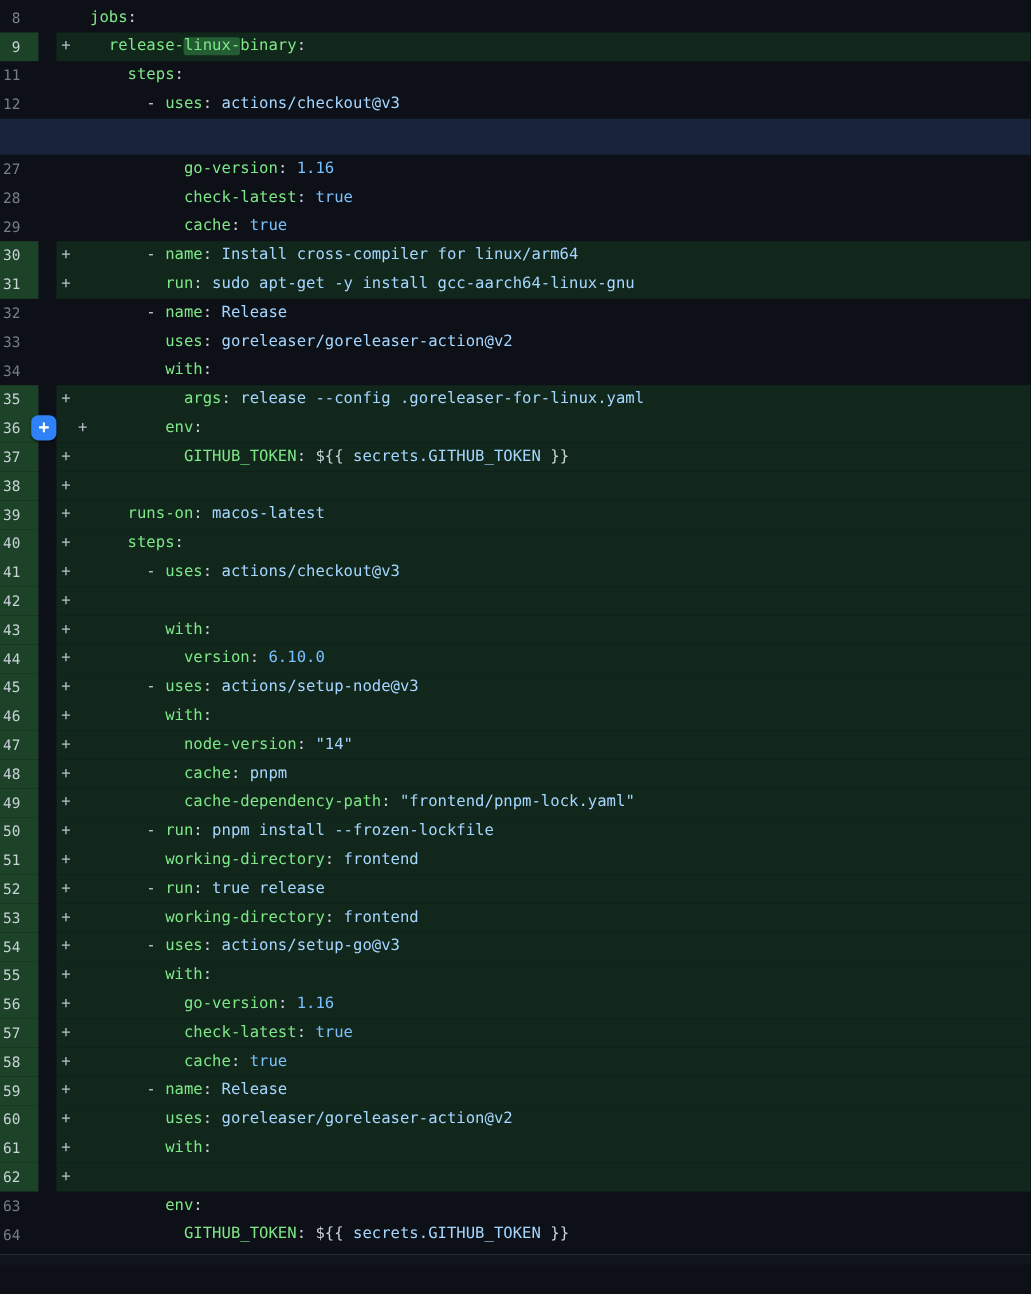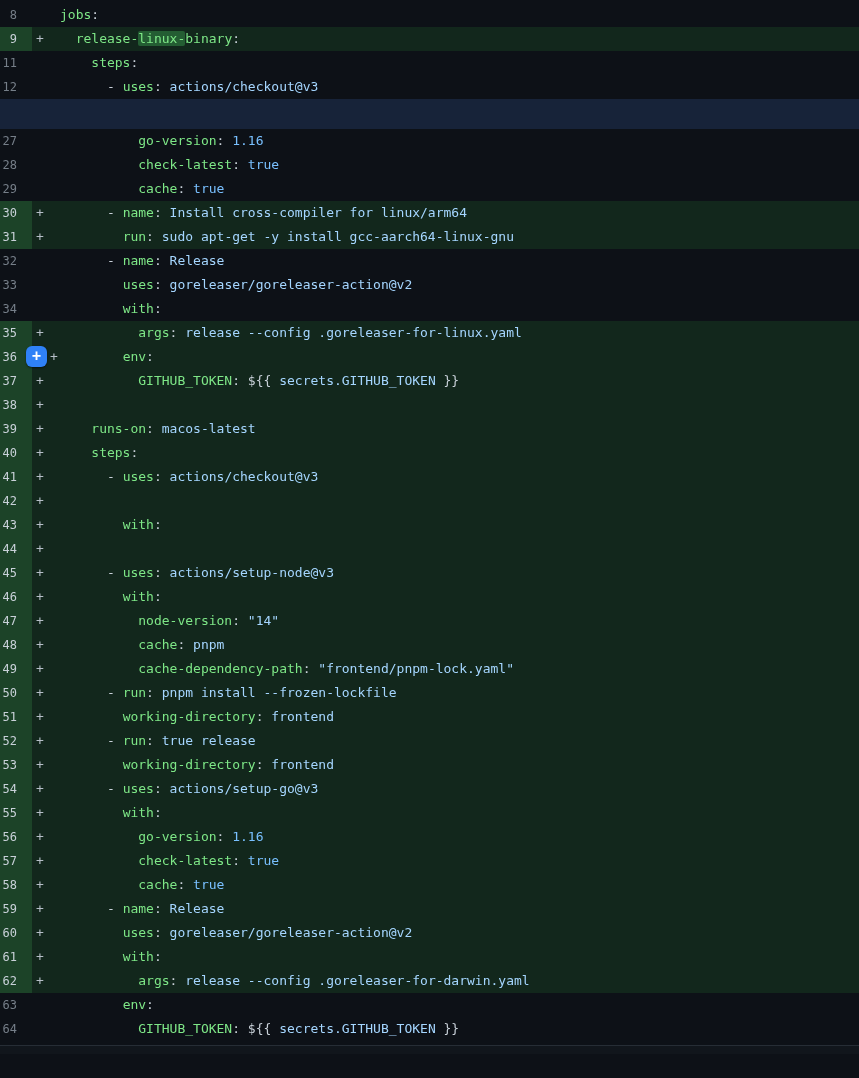--- a/index.html
+++ b/index.html
@@ -14,21 +14,21 @@
   }
   .top-spacer { height:3px; }
   .row { display:flex; height:24px; line-height:24px; position:relative; }
   .num {
     flex:none; width:32px; box-sizing:border-box;
     text-align:right; padding-right:15px;
     font-size:12px; color:var(--lnum,#767f89);
     cursor:pointer; user-select:none;
   }
   .row.add .num { background:var(--add-gutter,#1c4328); color:var(--lnum-add,#c9d1d9); }
-  .body { flex:1; display:flex; min-width:0; }
+  .body { flex:1; display:flex; min-width:0;margin-left:15px; }
   .row.add .body { background:var(--add-bg,#12271c); }
   .marker { flex:none; width:10px; margin-left:4px; color:var(--marker,#b6bfc8); }
   .code { margin-left:14px; white-space:pre; }
   .row.has-btn .marker { margin-left:18px; }
   .row.has-btn .code { margin-left:0; }
   .tk-plain { color:var(--plain,#c9d1d9); }
   .tk-key   { color:var(--key,#7ee787); }
   .tk-str   { color:var(--str,#a5d6ff); }
   .tk-const { color:var(--const,#79c0ff); }
   .tk-keyhl { color:var(--key,#7ee787); background:var(--hl,#245d33); border-radius:2px; }
@@ -199,20 +199,21 @@
         <div class="num">43</div>
         <div class="body">
           <div class="marker">+</div>
           <div class="code"><span class="tk-plain">        </span><span class="tk-key">with</span><span class="tk-plain">:</span></div>
         </div>
       </div>
       <div class="row add">
         <div class="num">44</div>
         <div class="body">
           <div class="marker">+</div>
+          <div class="code"><span class="tk-plain">          </span><span class="tk-key">version</span><span class="tk-plain">: </span><span class="tk-const">6.10.0</span></div>
         </div>
       </div>
       <div class="row add">
         <div class="num">45</div>
         <div class="body">
           <div class="marker">+</div>
           <div class="code"><span class="tk-plain">      - </span><span class="tk-key">uses</span><span class="tk-plain">: </span><span class="tk-str">actions/setup-node@v3</span></div>
         </div>
       </div>
       <div class="row add">
@@ -324,21 +325,20 @@
         <div class="num">61</div>
         <div class="body">
           <div class="marker">+</div>
           <div class="code"><span class="tk-plain">        </span><span class="tk-key">with</span><span class="tk-plain">:</span></div>
         </div>
       </div>
       <div class="row add">
         <div class="num">62</div>
         <div class="body">
           <div class="marker">+</div>
-          <div class="code"><span class="tk-plain">          </span><span class="tk-key">args</span><span class="tk-plain">: </span><span class="tk-str">release --config .goreleaser-for-darwin.yaml</span></div>
         </div>
       </div>
       <div class="row">
         <div class="num">63</div>
         <div class="body">
           <div class="marker"></div>
           <div class="code"><span class="tk-plain">        </span><span class="tk-key">env</span><span class="tk-plain">:</span></div>
         </div>
       </div>
       <div class="row">

